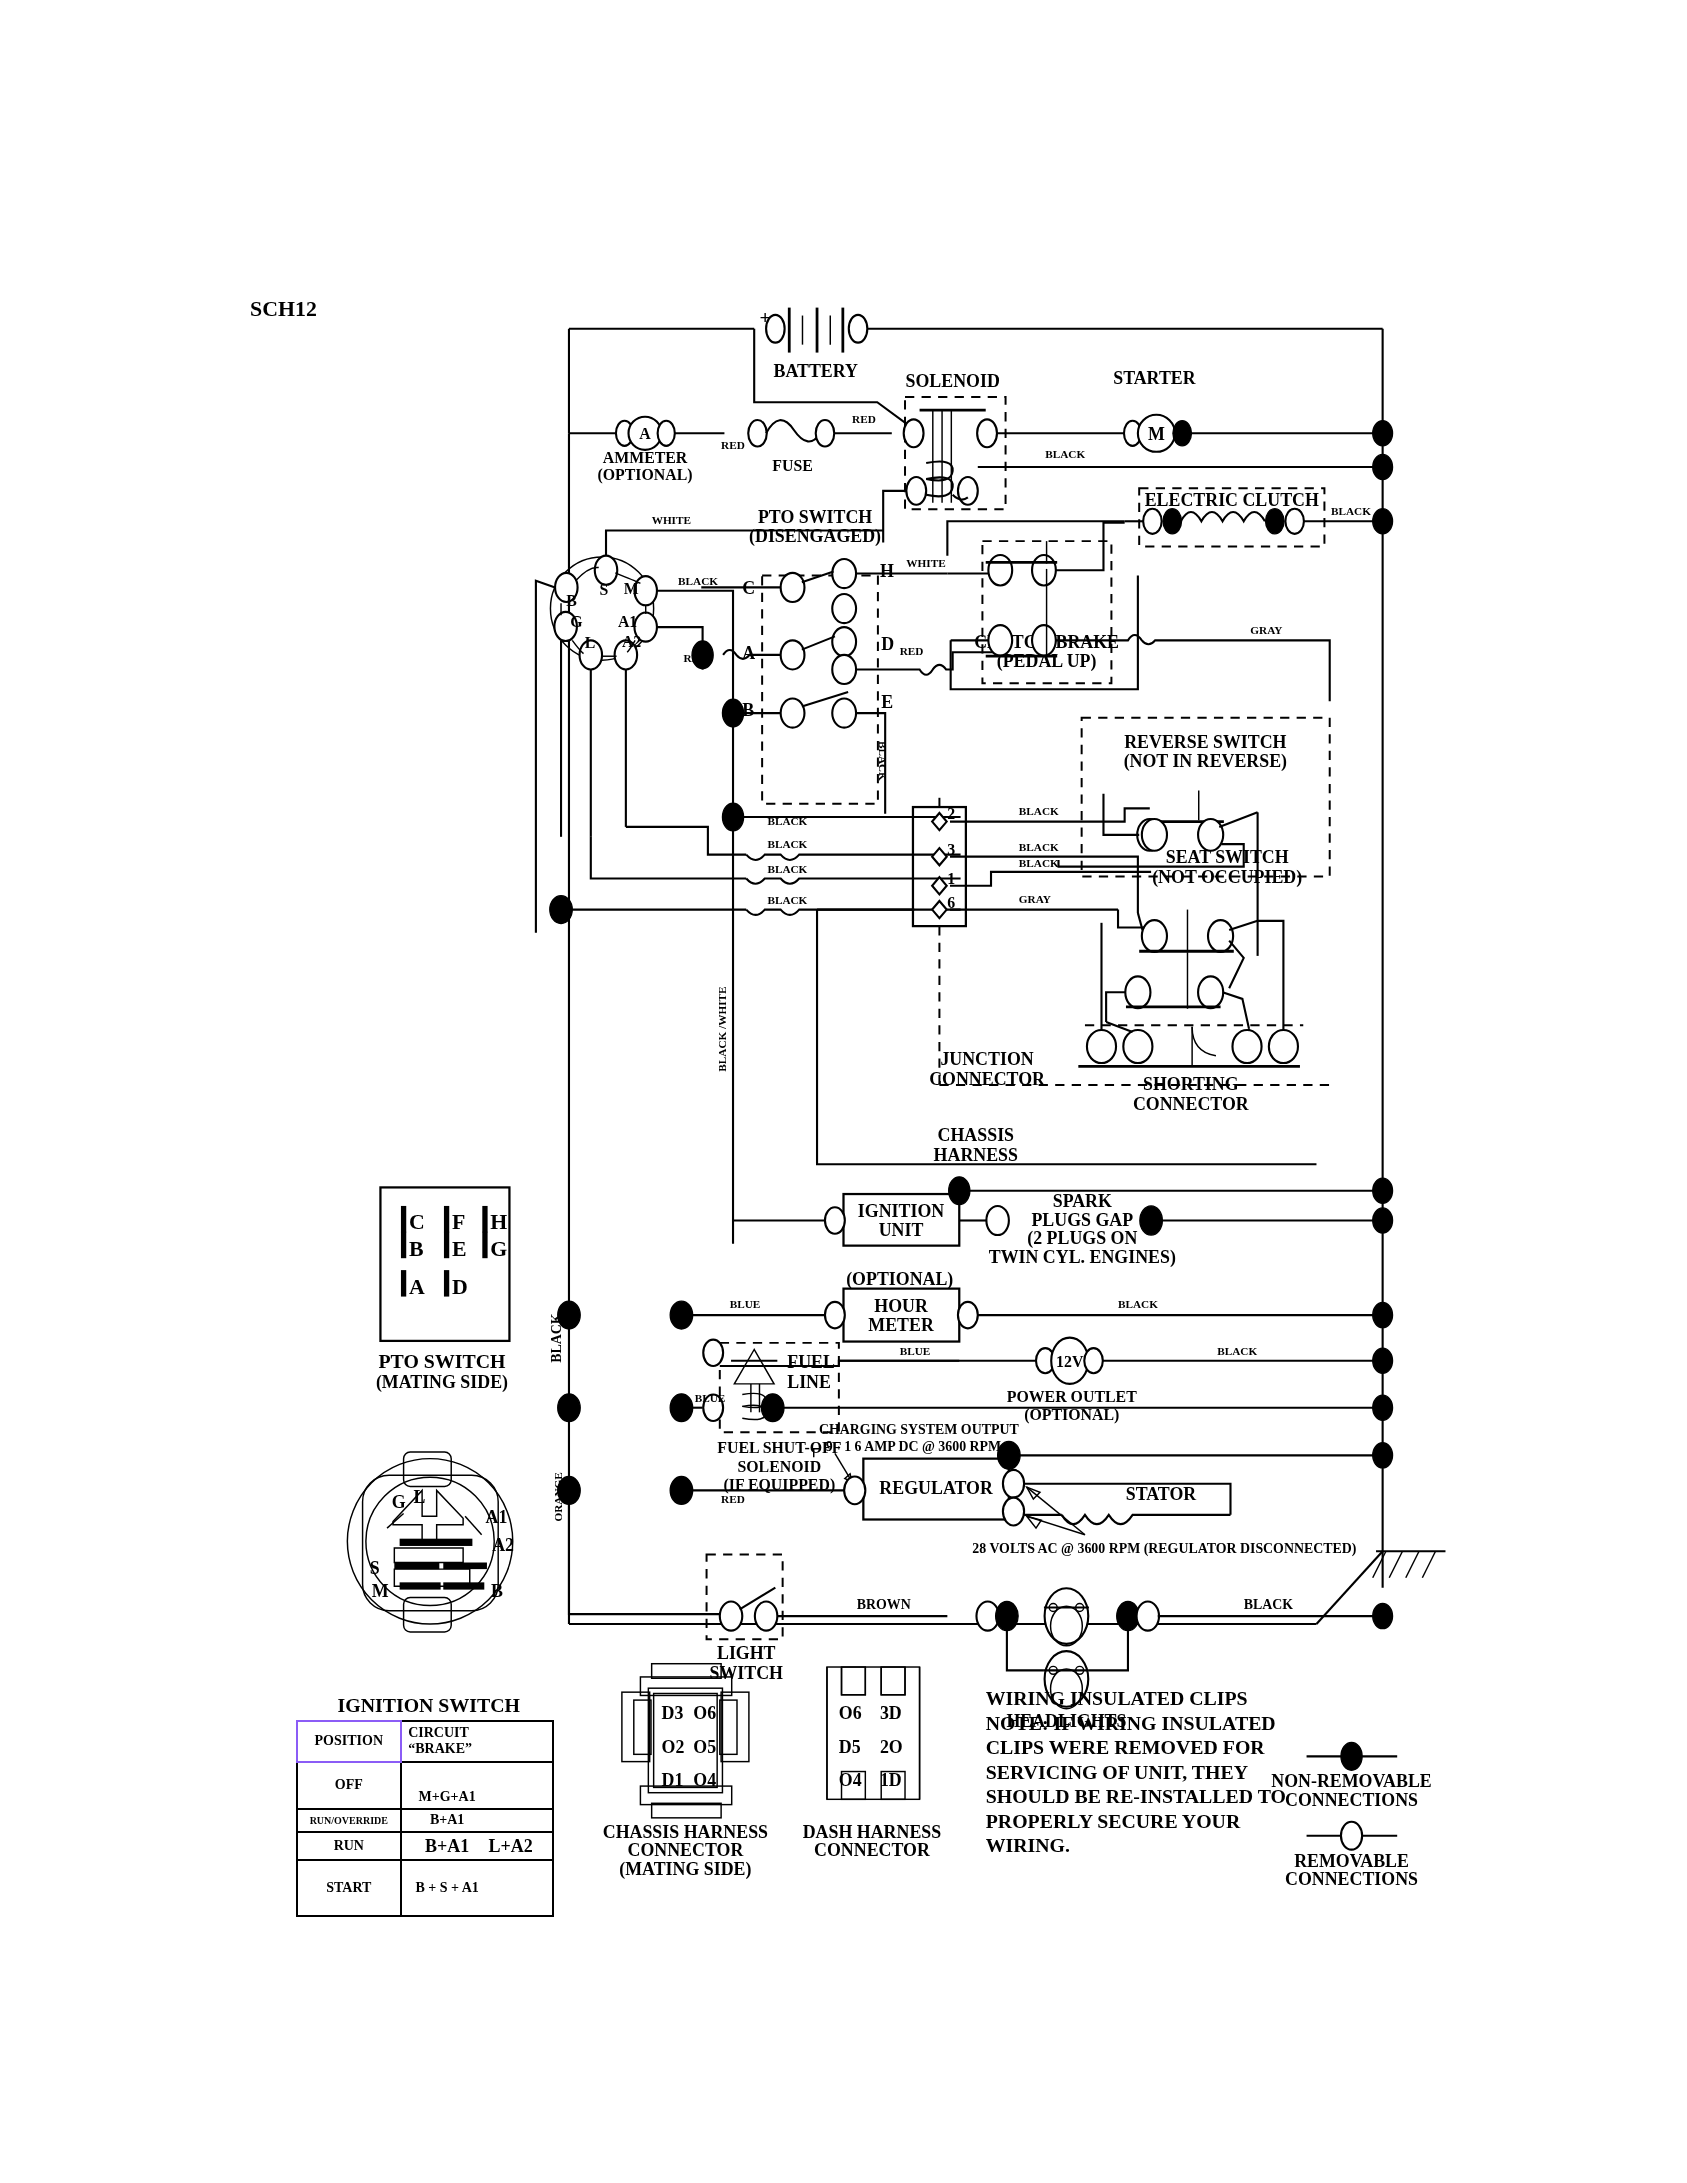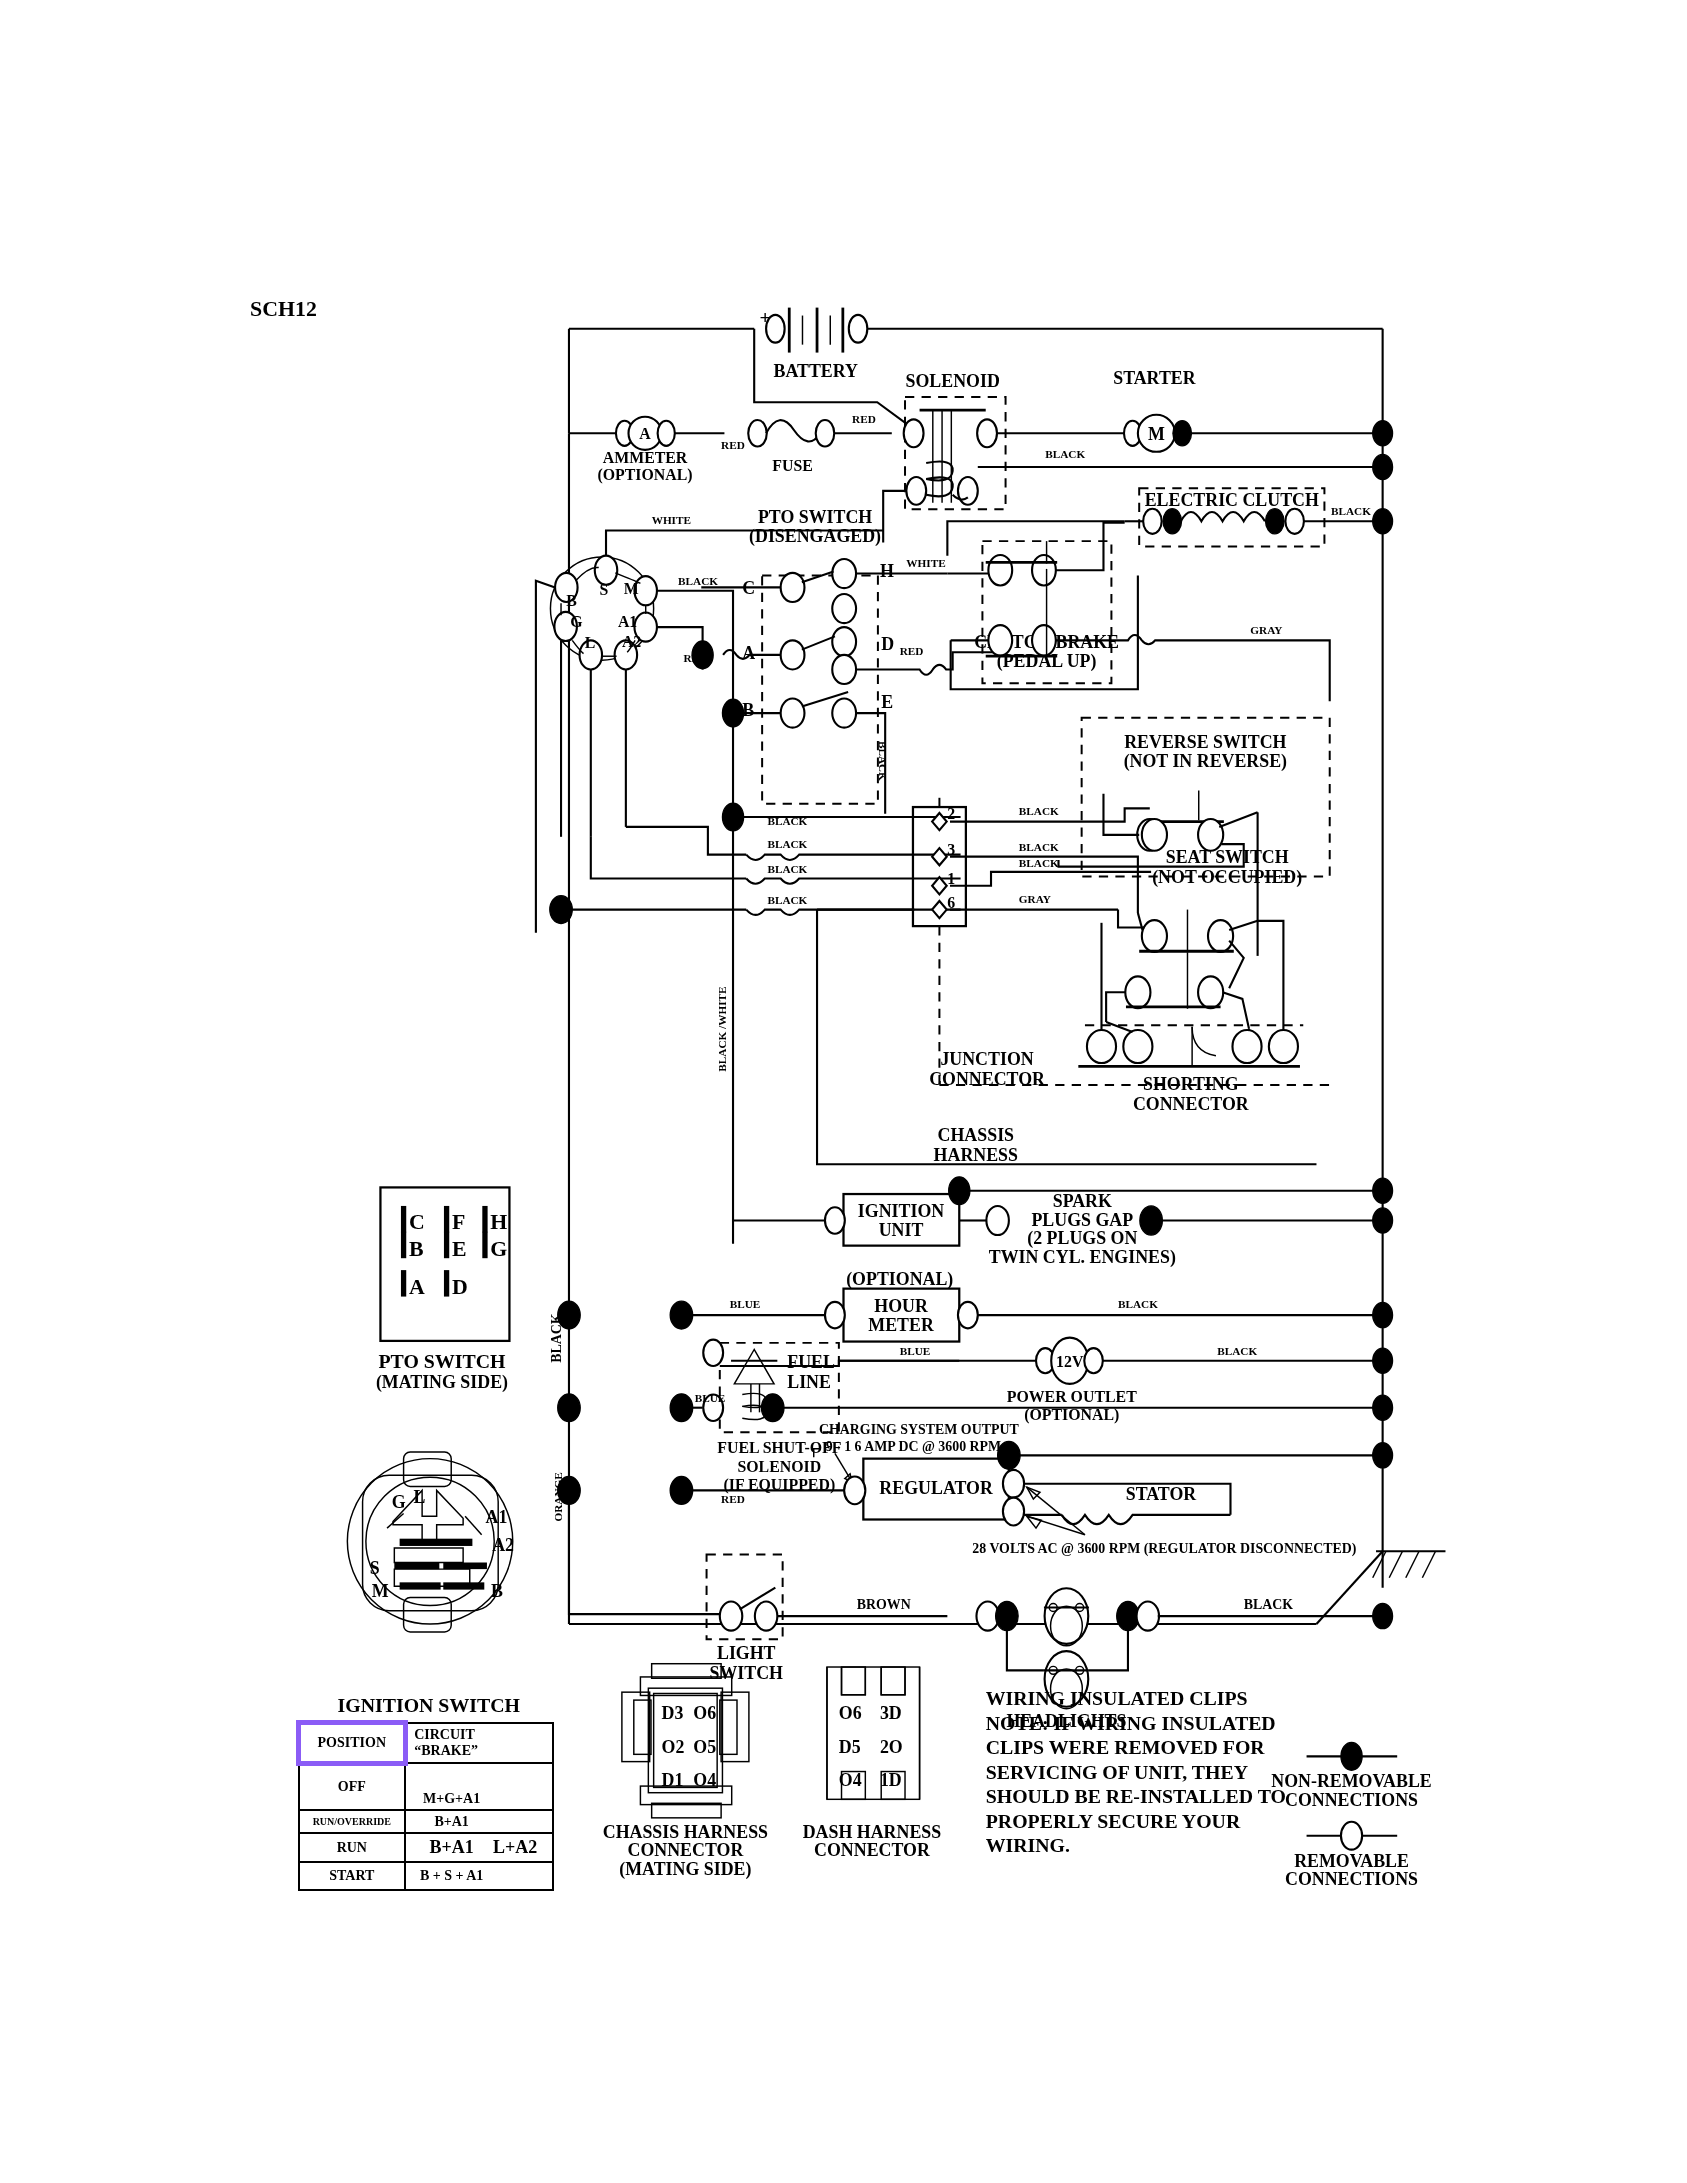--- a/index.html
+++ b/index.html
@@ -609,21 +609,21 @@
     <text class="lbl t16 ctr" x="2043" y="2822">REMOVABLE</text>
     <text class="lbl t16 ctr" x="2043" y="2850">CONNECTIONS</text>
   </g>
 
 </svg>
 
 <div style="position:absolute;left:296px;top:1720px;width:258px;">
   <table id="ign-table" style="width:258px;font-family:'Liberation Serif',serif;font-weight:bold;">
     <thead>
       <tr>
-        <th style="border:5px solid #8b5cf6;font-size:14px;padding:3.3px 1.3px;text-align:center;width:99px;">POSITION</th>
+        <th style="border:2px solid #8b5cf6;font-size:14px;padding:3.3px 1.3px;text-align:center;width:99px;">POSITION</th>
         <th style="border:2px solid #000;font-size:14px;padding:3.3px 1.3px;text-align:left;padding-left:6.6px;">
           <span>CIRCUIT</span>
           <span style="display:inline-block;width:22.5px;"></span>
           <span>“BRAKE”</span>
         </th>
       </tr>
     </thead>
     <tbody id="ign-tbody">
           <tr>
             <td style="border: 2px solid rgb(0, 0, 0); text-align: center; padding: 2.6px 1.3px; font-size: 14px;">OFF</td>
@@ -632,20 +632,20 @@
           <tr>
             <td style="border: 2px solid rgb(0, 0, 0); text-align: center; padding: 2.6px 1.3px; font-size: 10px;">RUN/OVERRIDE</td>
             <td style="border: 2px solid rgb(0, 0, 0); padding: 2.6px 4px; font-size: 14px;"><span style="display: inline-block; width: 83px; text-align: center;">B+A1</span><span></span></td>
           </tr>
           <tr>
             <td style="border: 2px solid rgb(0, 0, 0); text-align: center; padding: 2.6px 1.3px; font-size: 14px;">RUN</td>
             <td style="border: 2px solid rgb(0, 0, 0); padding: 2.6px 4px; font-size: 18px;"><span style="display: inline-block; width: 83px; text-align: center;">B+A1</span><span>L+A2</span></td>
           </tr>
           <tr>
             <td style="border: 2px solid rgb(0, 0, 0); text-align: center; padding: 2.6px 1.3px; font-size: 14px;">START</td>
-            <td style="border: 2px solid rgb(0, 0, 0); padding: 5px 4px; font-size: 14px;"><span style="display: inline-block; width: 83px; text-align: center;">B + S + A1</span><span></span></td>
+            <td style="border: 2px solid rgb(0, 0, 0); padding: 19px 4px; font-size: 14px;"><span style="display: inline-block; width: 83px; text-align: center;">B + S + A1</span><span></span></td>
           </tr>
         </tbody>
   </table>
 </div>
 
 </div>
 
 
 </body></html>

